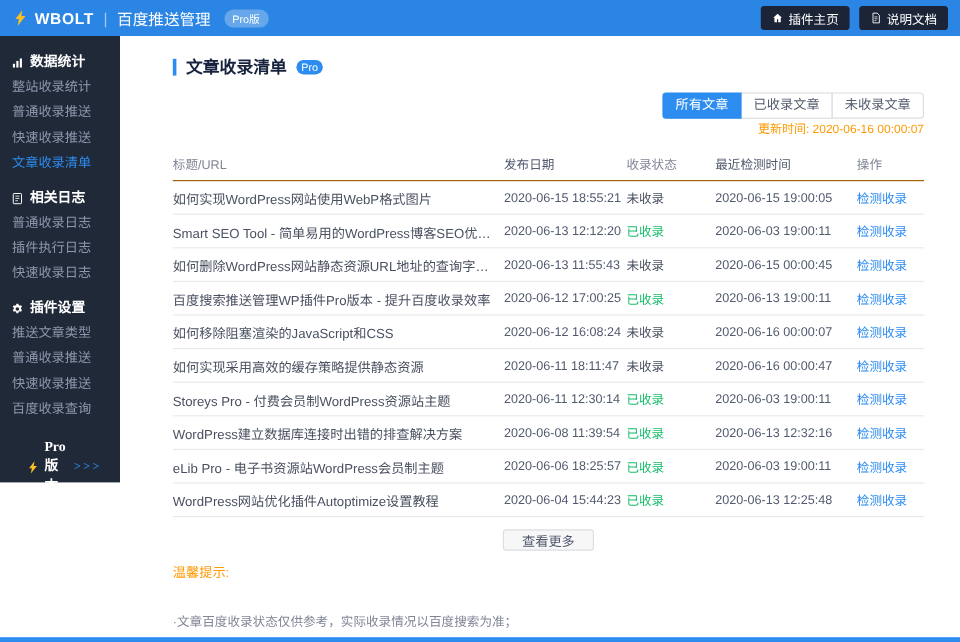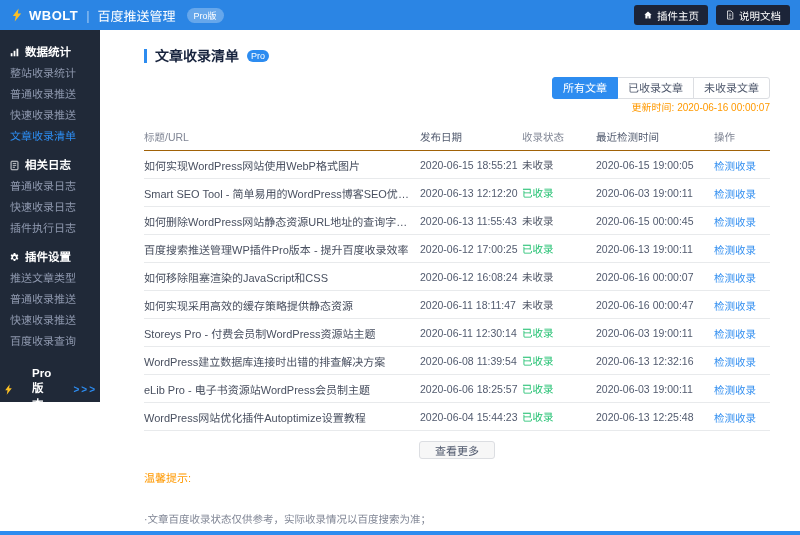--- a/index.html
+++ b/index.html
@@ -41,21 +41,21 @@
   .sb-title {
     display:flex; align-items:center; gap:5px; color:#fff;
     font-size:11.5px; font-weight:bold; padding:4px 9px; line-height:13px;
   }
   .sb-ico svg { width:11px; height:11px; display:block; }
   .sb-item {
     color:#8d97ad; font-size:11px; padding:4px 9px 4px 10px;
     line-height:13px; cursor:pointer;
   }
   .sb-item.active { color:#2d8cf0; }
-  .sb-pro { display:flex; align-items:center; gap:18px; padding:7px 3px; cursor:pointer; }
+  .sb-pro { display:flex; align-items:center; gap:4px; padding:7px 22px; cursor:pointer;font-family:Liberation Serif, serif; }
   .sb-pro-ico svg { width:11px; height:11px; display:block; }
   .sb-pro-label { color:#fff; font-size:11.5px; font-weight:bold; }
   .sb-pro-arrows { color:#2d8cf0; font-size:10px; font-weight:bold; letter-spacing:2px; margin-left:3px; }
   
   .content {
     position:absolute; top:30px; left:100px; right:0; bottom:4px;
     background:#fff; padding:18px 30px 0 44px; overflow:hidden;
   }
   .page-title-row { display:flex; align-items:center; height:16px; }
   .title-bar { width:3px; height:14px; background:#2d8cf0; margin-right:8px; }
@@ -173,23 +173,23 @@
               <svg viewBox="0 0 16 16">
                 <rect x="3" y="1.8" width="10" height="12.4" rx="1" fill="none" stroke="#fff" stroke-width="1.2"></rect>
                 <path d="M5.5 5h5M5.5 7.8h5M5.5 10.6h3.2" stroke="#fff" stroke-width="1"></path>
               </svg>
             </span>
       <span class="sb-title-text">相关日志</span>
     </div>
     <div class="sb-items">
   <div class="sb-item">普通收录日志</div>
 
+  <div class="sb-item">插件执行日志</div>
+
   <div class="sb-item">快速收录日志</div>
-
-  <div class="sb-item">插件执行日志</div>
 </div>
   </div>
 
   <div class="sb-section">
     <div class="sb-title">
       <span class="sb-ico">
               <svg viewBox="0 0 16 16">
                 <path fill="#fff" fill-rule="evenodd" d="M6.8 1.5h2.4l.3 1.7a5 5 0 0 1 1.3.8l1.6-.6 1.2 2-1.3 1.1a5 5 0 0 1 0 1.6l1.3 1.1-1.2 2-1.6-.6a5 5 0 0 1-1.3.8l-.3 1.7H6.8l-.3-1.7a5 5 0 0 1-1.3-.8l-1.6.6-1.2-2 1.3-1.1a5 5 0 0 1 0-1.6L2.4 5.4l1.2-2 1.6.6a5 5 0 0 1 1.3-.8zM8 5.8a2.2 2.2 0 1 0 0 4.4 2.2 2.2 0 0 0 0-4.4z"></path>
               </svg>
             </span>

